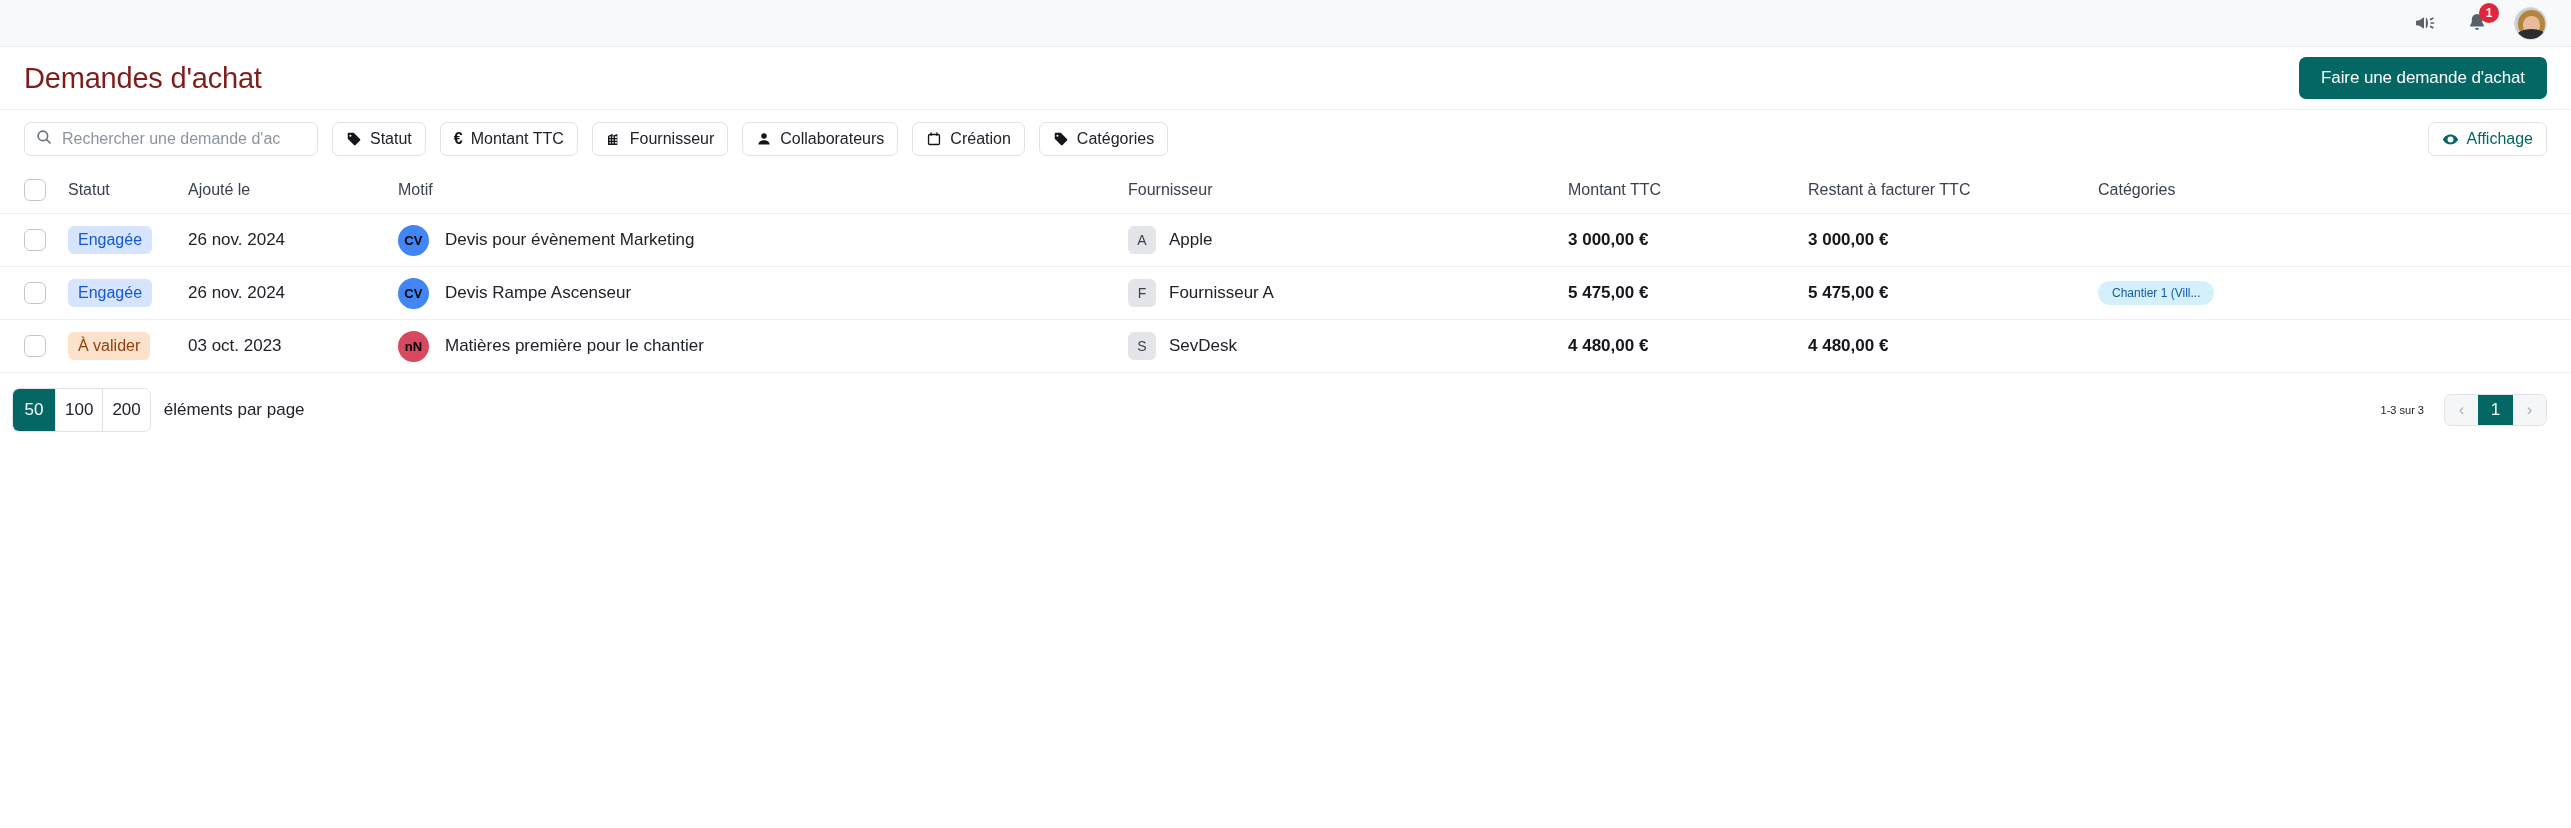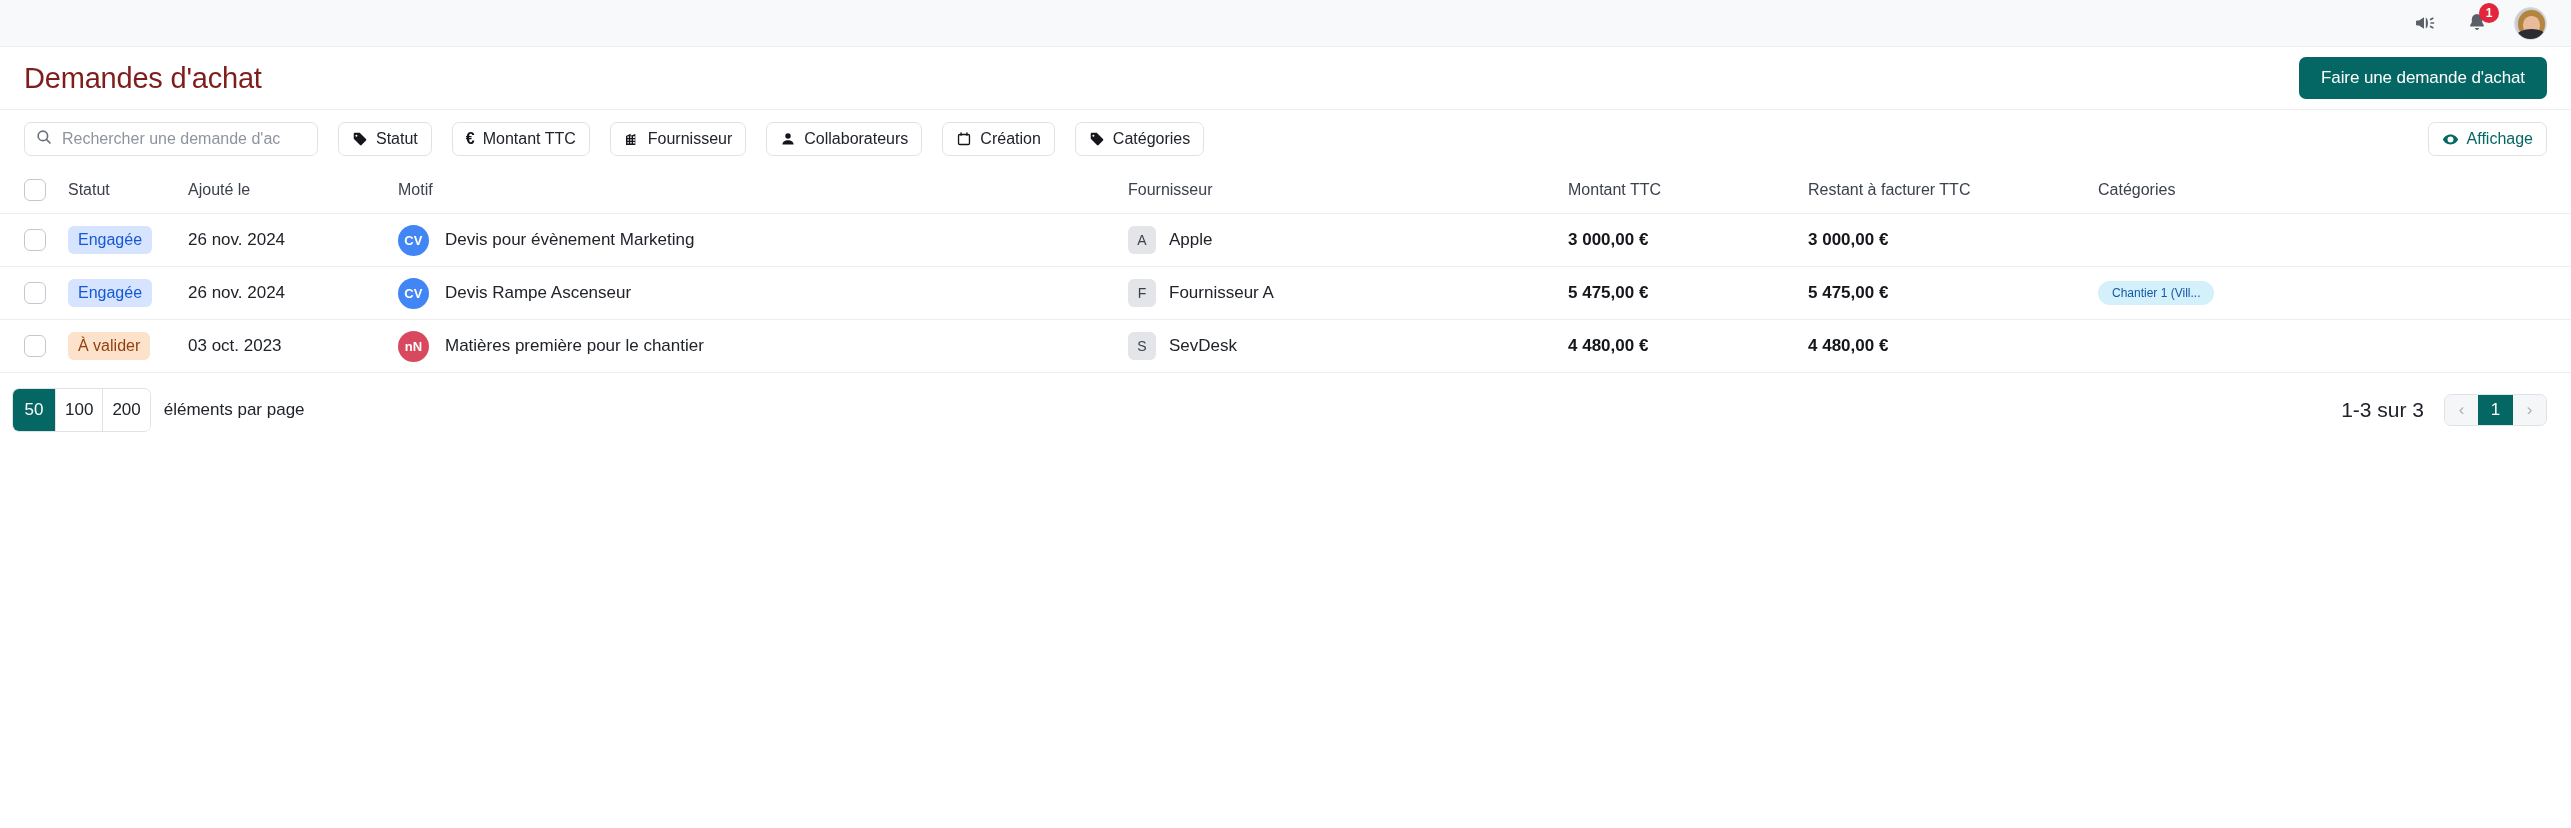--- a/index.html
+++ b/index.html
@@ -99,21 +99,21 @@
     cursor: pointer;
     letter-spacing: -0.1px;
   }
 
   
   .toolbar {
     height: 58px;
     display: flex;
     align-items: center;
     padding: 0 24px 0 24px;
-    gap: 20px;
+    gap: 14px;
   }
   .search-wrap {
     width: 294px;
     height: 34px;
     border: 1px solid #dfe2e6;
     border-radius: 7px;
     display: flex;
     align-items: center;
     padding: 0 10px;
     gap: 9px;
@@ -211,21 +211,21 @@
     white-space: nowrap;
   }
   .status-engagee { background: #d7e4ff; color: #1459d6; }
   .status-avalider { background: #fce2cb; color: #92400e; }
 
   .motif-cell { display: flex; align-items: center; gap: 16px; }
   .user-avatar {
     width: 31px; height: 31px;
     border-radius: 50%;
     display: flex; align-items: center; justify-content: center;
-    color: #ffffff;
+    color: #000000;
     font-size: 13px;
     font-weight: 600;
     flex: 0 0 auto;
     letter-spacing: 0.2px;
   }
   .motif-text { white-space: nowrap; overflow: hidden; text-overflow: ellipsis; }
 
   .four-cell { display: flex; align-items: center; gap: 13px; }
   .four-badge {
     width: 28px; height: 28px;
@@ -277,21 +277,21 @@
     cursor: pointer;
   }
   .seg-item:last-child { border-right: none; }
   .seg-item.active { background: #046764; color: #ffffff; font-weight: 400; }
   .per-page-label {
     font-size: 17px;
     color: #20232a;
     margin-left: 13px;
   }
   .footer-right { margin-left: auto; display: flex; align-items: center; gap: 20px; }
-  .range-text { font-size: 21px; color: #20232a; }
+  .range-text { font-size: 11px; color: #20232a; }
   .pager {
     display: inline-flex;
     border: 1px solid #dfe2e6;
     border-radius: 7px;
     overflow: hidden;
     height: 32px;
     background: #f5f6f7;
   }
   .pager-btn {
     width: 33px;

